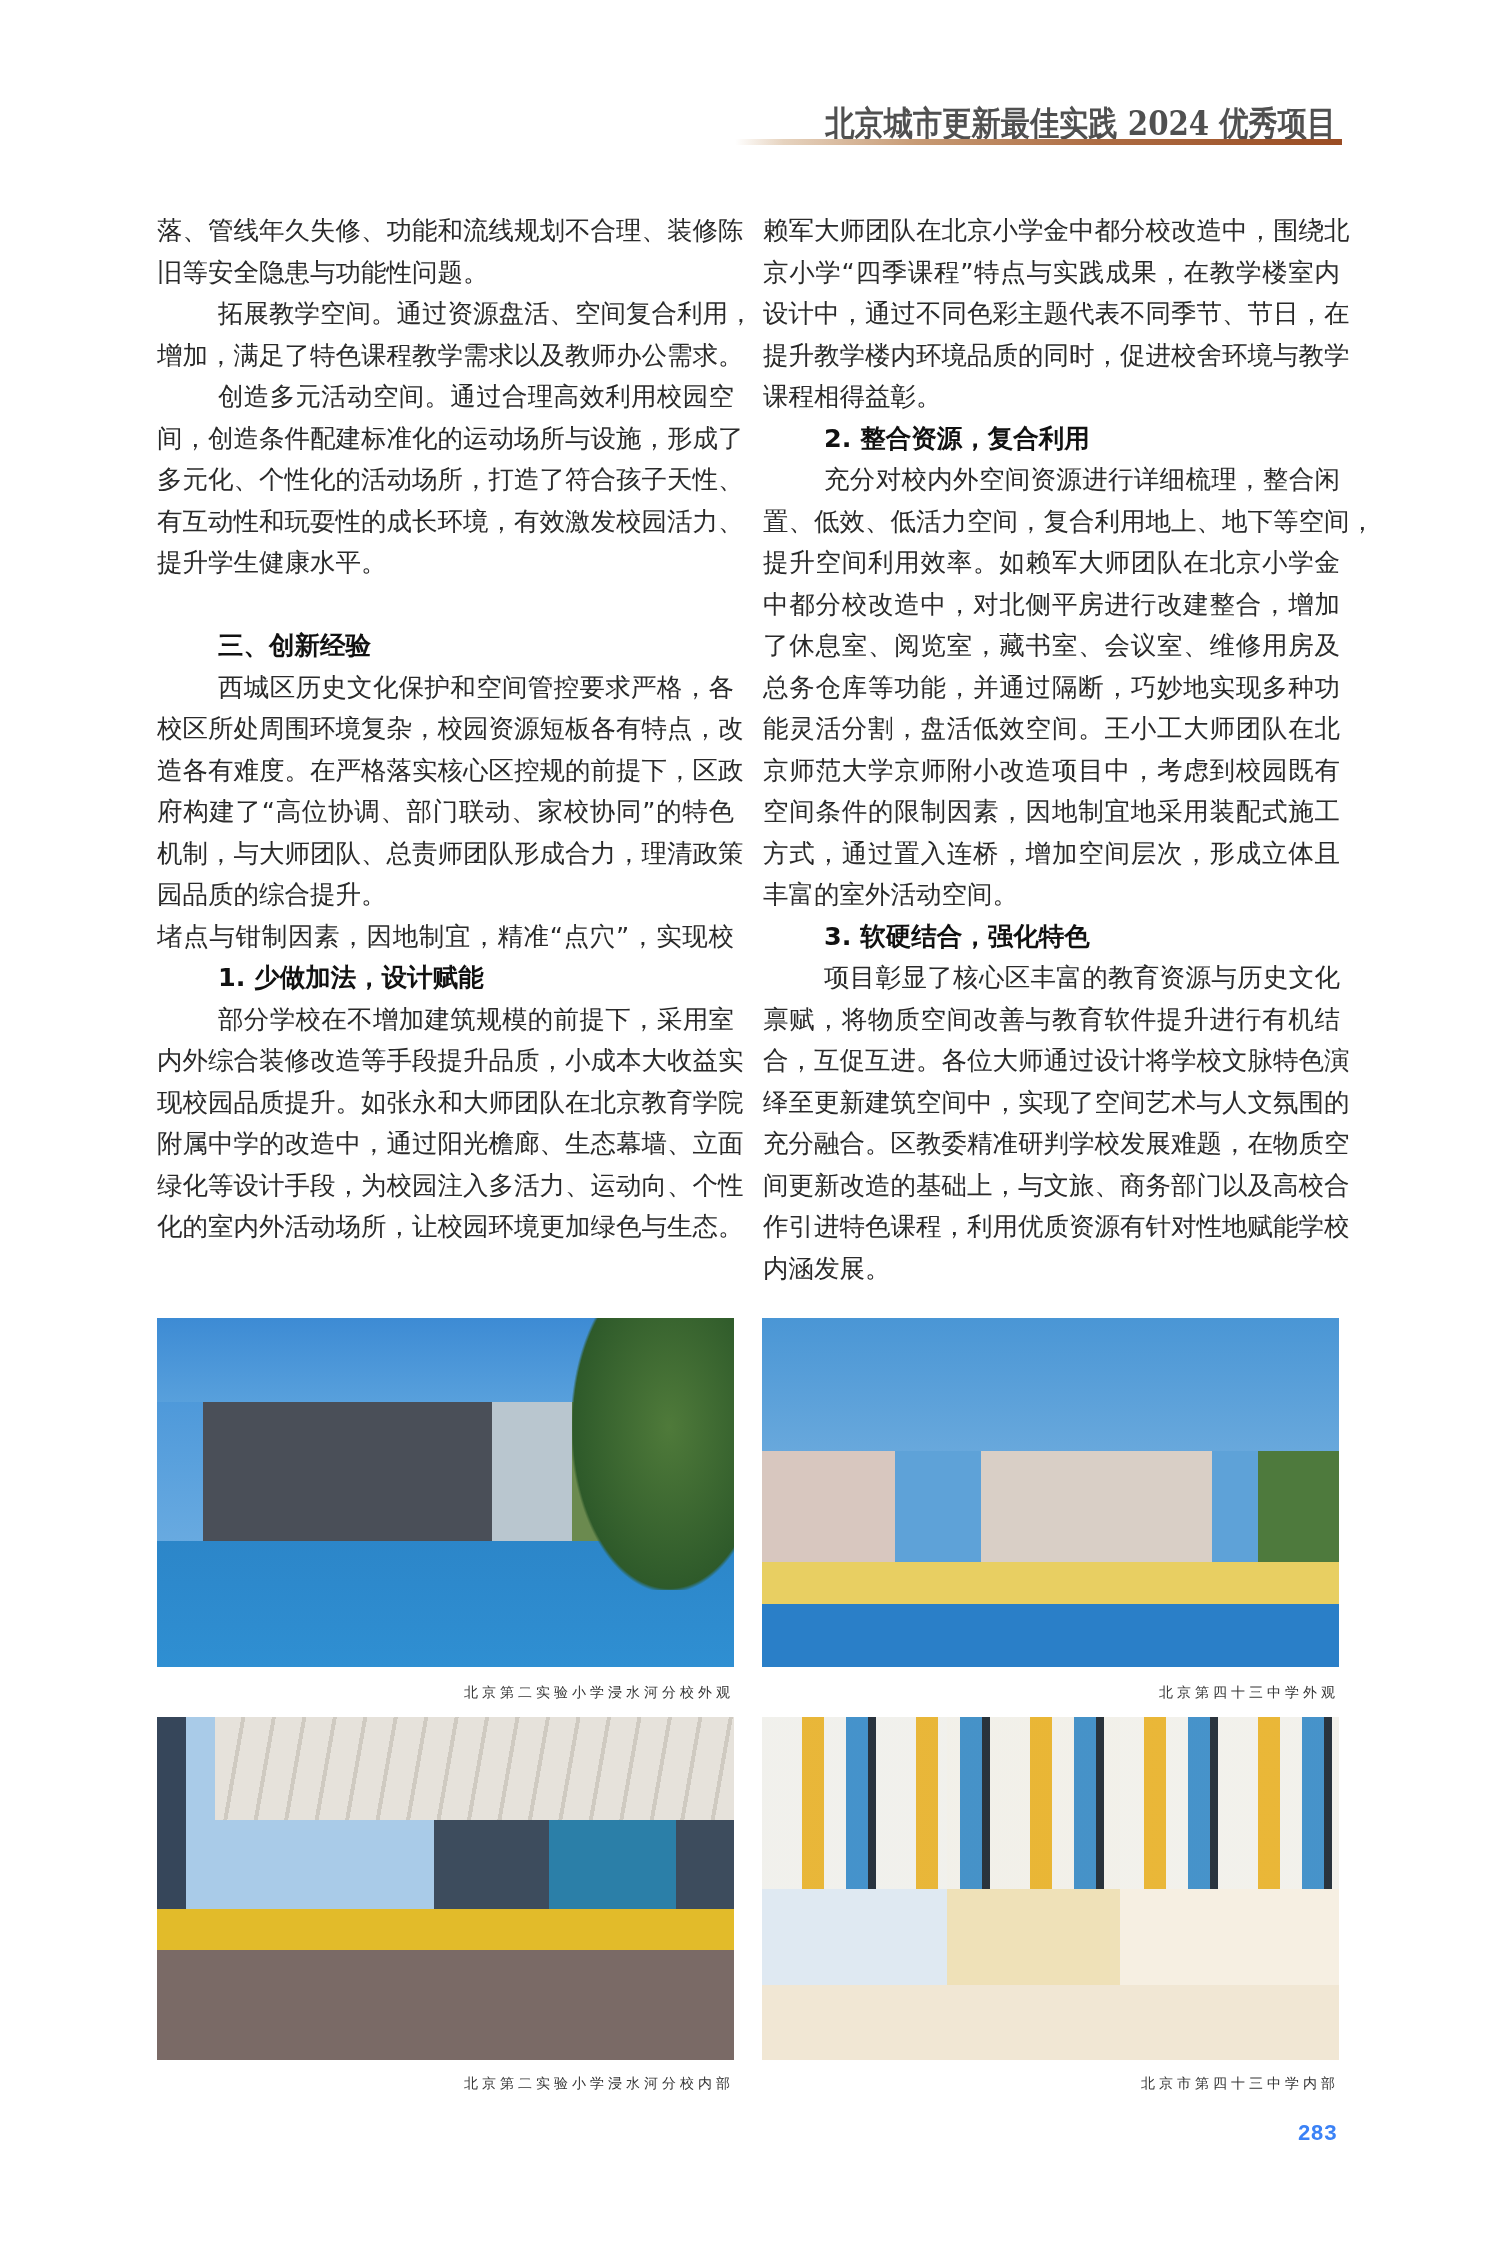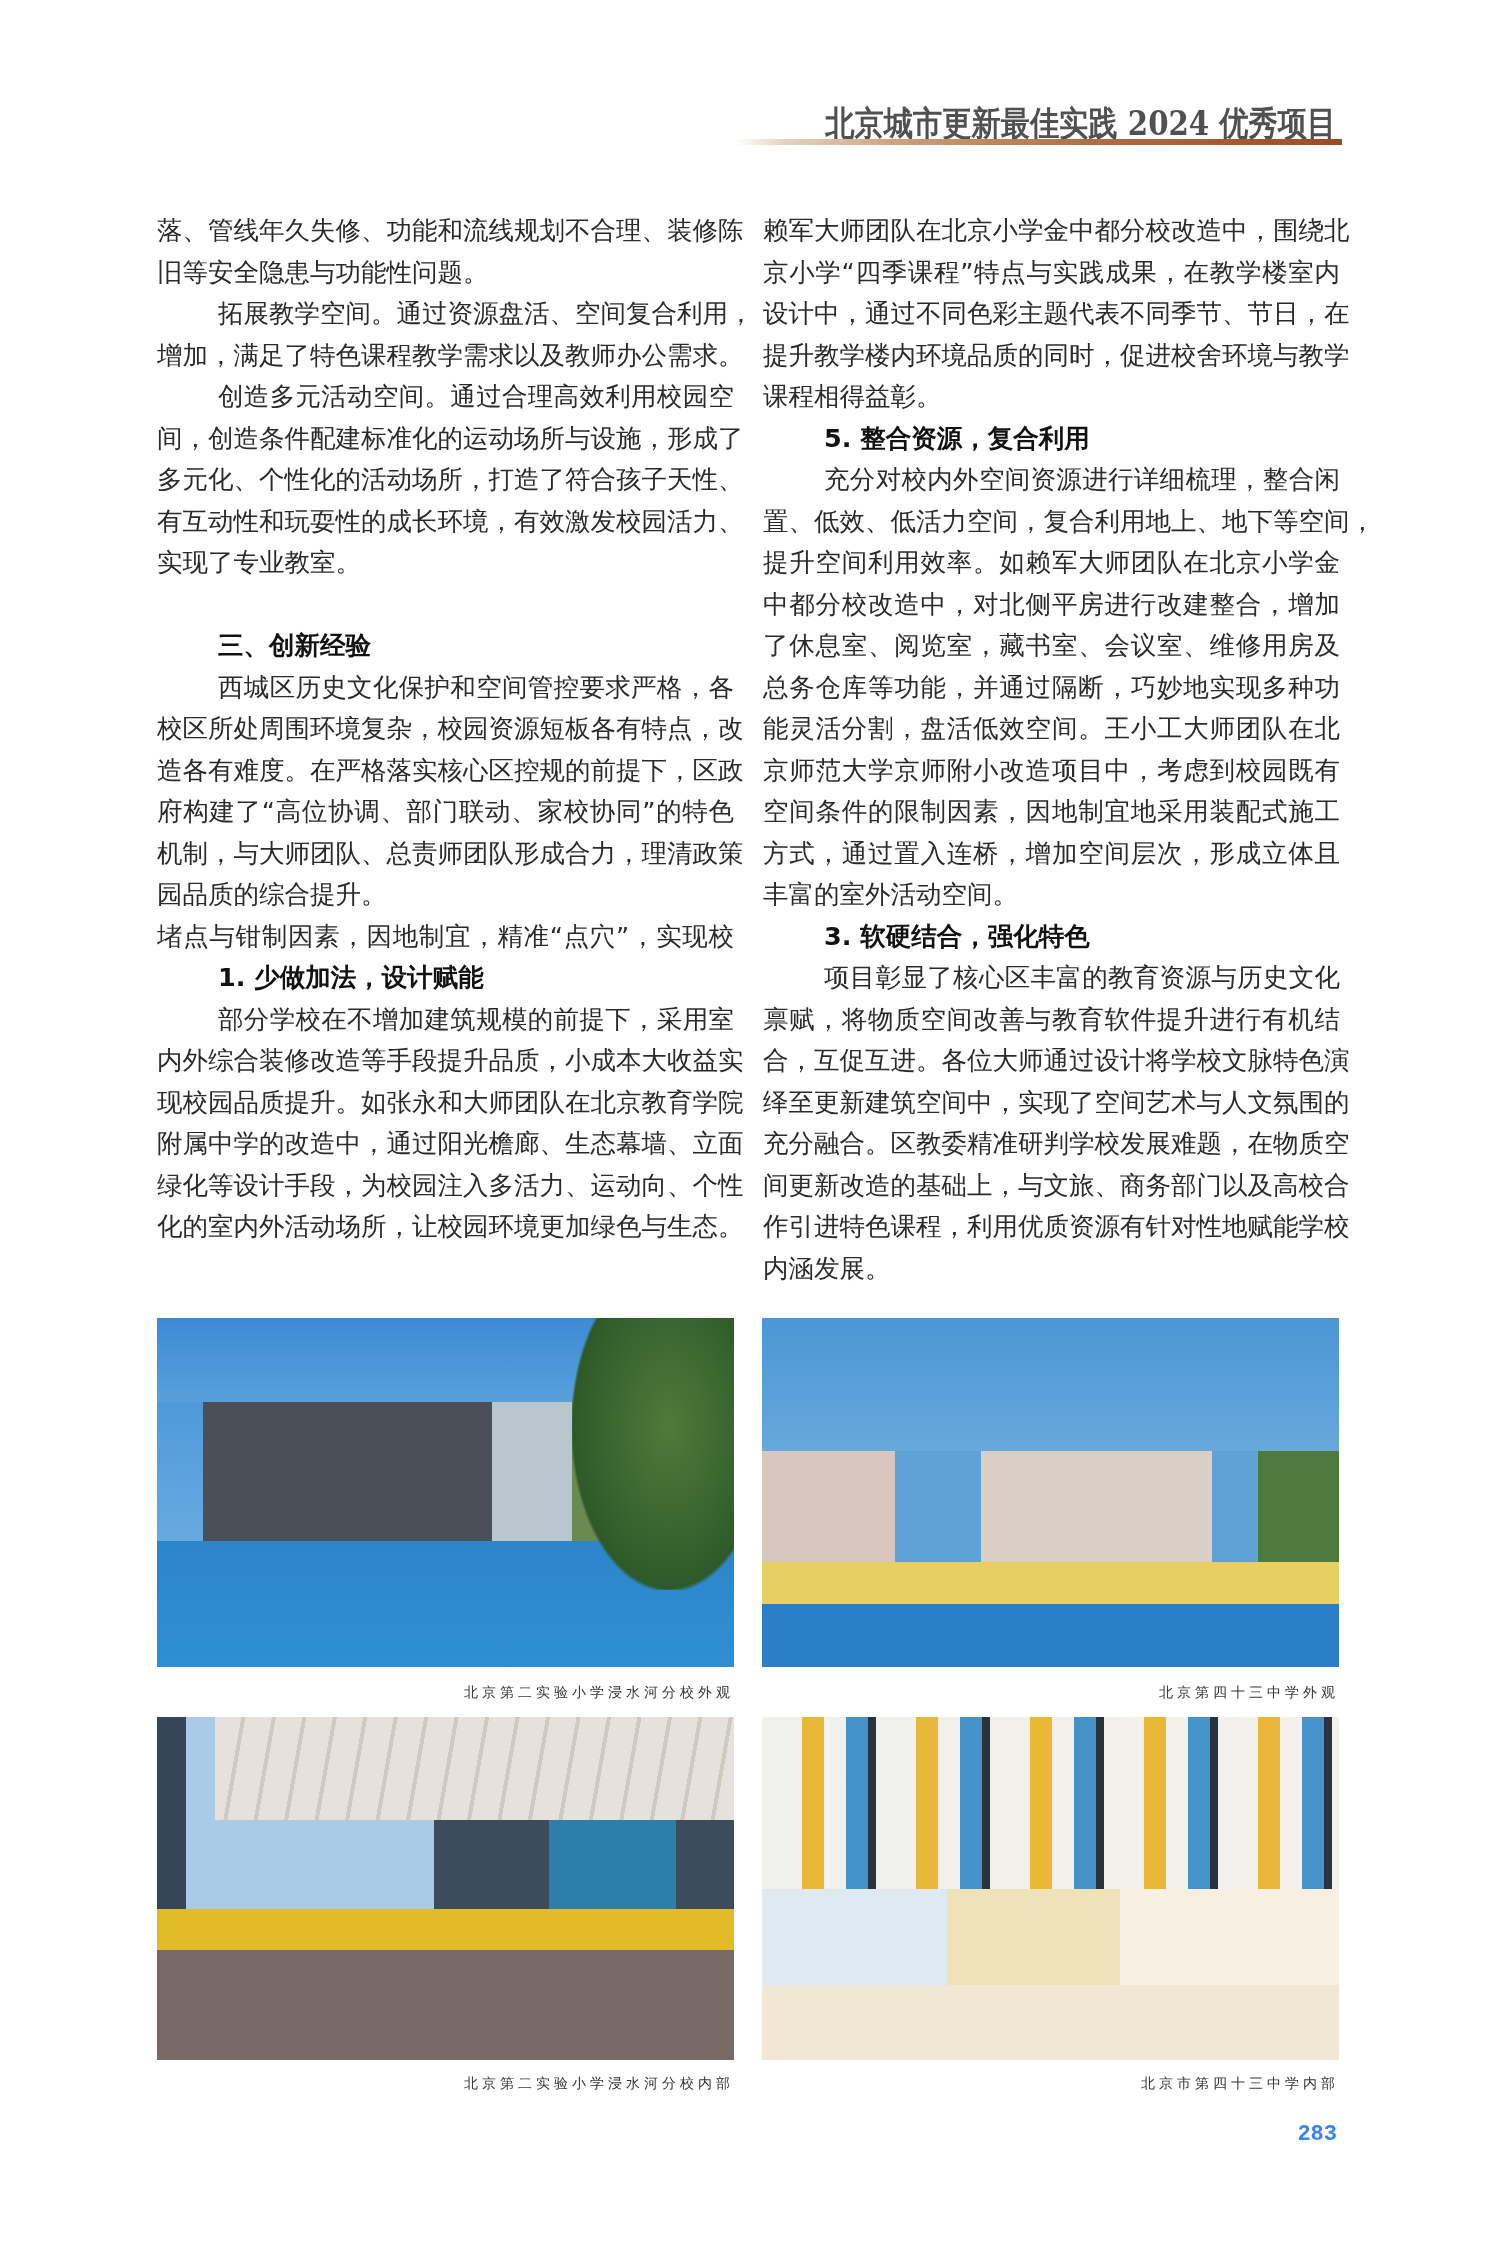--- a/index.html
+++ b/index.html
@@ -65,21 +65,21 @@
 
 <div class="col left">
     <div class="line">落、管线年久失修、功能和流线规划不合理、装修陈</div>
     <div class="line last">旧等安全隐患与功能性问题。</div>
     <div class="line indent">拓展教学空间。通过资源盘活、空间复合利用，</div>
     <div class="line last">增加，满足了特色课程教学需求以及教师办公需求。</div>
     <div class="line indent">创造多元活动空间。通过合理高效利用校园空</div>
     <div class="line">间，创造条件配建标准化的运动场所与设施，形成了</div>
     <div class="line">多元化、个性化的活动场所，打造了符合孩子天性、</div>
     <div class="line">有互动性和玩耍性的成长环境，有效激发校园活力、</div>
-    <div class="line last">实现了专业教室。</div>
+    <div class="line last">提升学生健康水平。</div>
     <div class="spacer"></div>
     <div class="heading">三、创新经验</div>
     <div class="line indent">西城区历史文化保护和空间管控要求严格，各</div>
     <div class="line">校区所处周围环境复杂，校园资源短板各有特点，改</div>
     <div class="line">造各有难度。在严格落实核心区控规的前提下，区政</div>
     <div class="line">府构建了“高位协调、部门联动、家校协同”的特色</div>
     <div class="line">机制，与大师团队、总责师团队形成合力，理清政策</div>
     <div class="line last">园品质的综合提升。</div>
     <div class="line">堵点与钳制因素，因地制宜，精准“点穴”，实现校</div>
     <div class="heading">1. 少做加法，设计赋能</div>
@@ -89,21 +89,21 @@
     <div class="line">附属中学的改造中，通过阳光檐廊、生态幕墙、立面</div>
     <div class="line">绿化等设计手段，为校园注入多活力、运动向、个性</div>
     <div class="line last">化的室内外活动场所，让校园环境更加绿色与生态。</div>
   </div>
 <div class="col right">
     <div class="line">赖军大师团队在北京小学金中都分校改造中，围绕北</div>
     <div class="line">京小学“四季课程”特点与实践成果，在教学楼室内</div>
     <div class="line">设计中，通过不同色彩主题代表不同季节、节日，在</div>
     <div class="line">提升教学楼内环境品质的同时，促进校舍环境与教学</div>
     <div class="line last">课程相得益彰。</div>
-    <div class="heading">5. 整合资源，复合利用</div>
+    <div class="heading">2. 整合资源，复合利用</div>
     <div class="line indent">充分对校内外空间资源进行详细梳理，整合闲</div>
     <div class="line">置、低效、低活力空间，复合利用地上、地下等空间，</div>
     <div class="line">提升空间利用效率。如赖军大师团队在北京小学金</div>
     <div class="line">中都分校改造中，对北侧平房进行改建整合，增加</div>
     <div class="line">了休息室、阅览室，藏书室、会议室、维修用房及</div>
     <div class="line">总务仓库等功能，并通过隔断，巧妙地实现多种功</div>
     <div class="line">能灵活分割，盘活低效空间。王小工大师团队在北</div>
     <div class="line">京师范大学京师附小改造项目中，考虑到校园既有</div>
     <div class="line">空间条件的限制因素，因地制宜地采用装配式施工</div>
     <div class="line">方式，通过置入连桥，增加空间层次，形成立体且</div>

